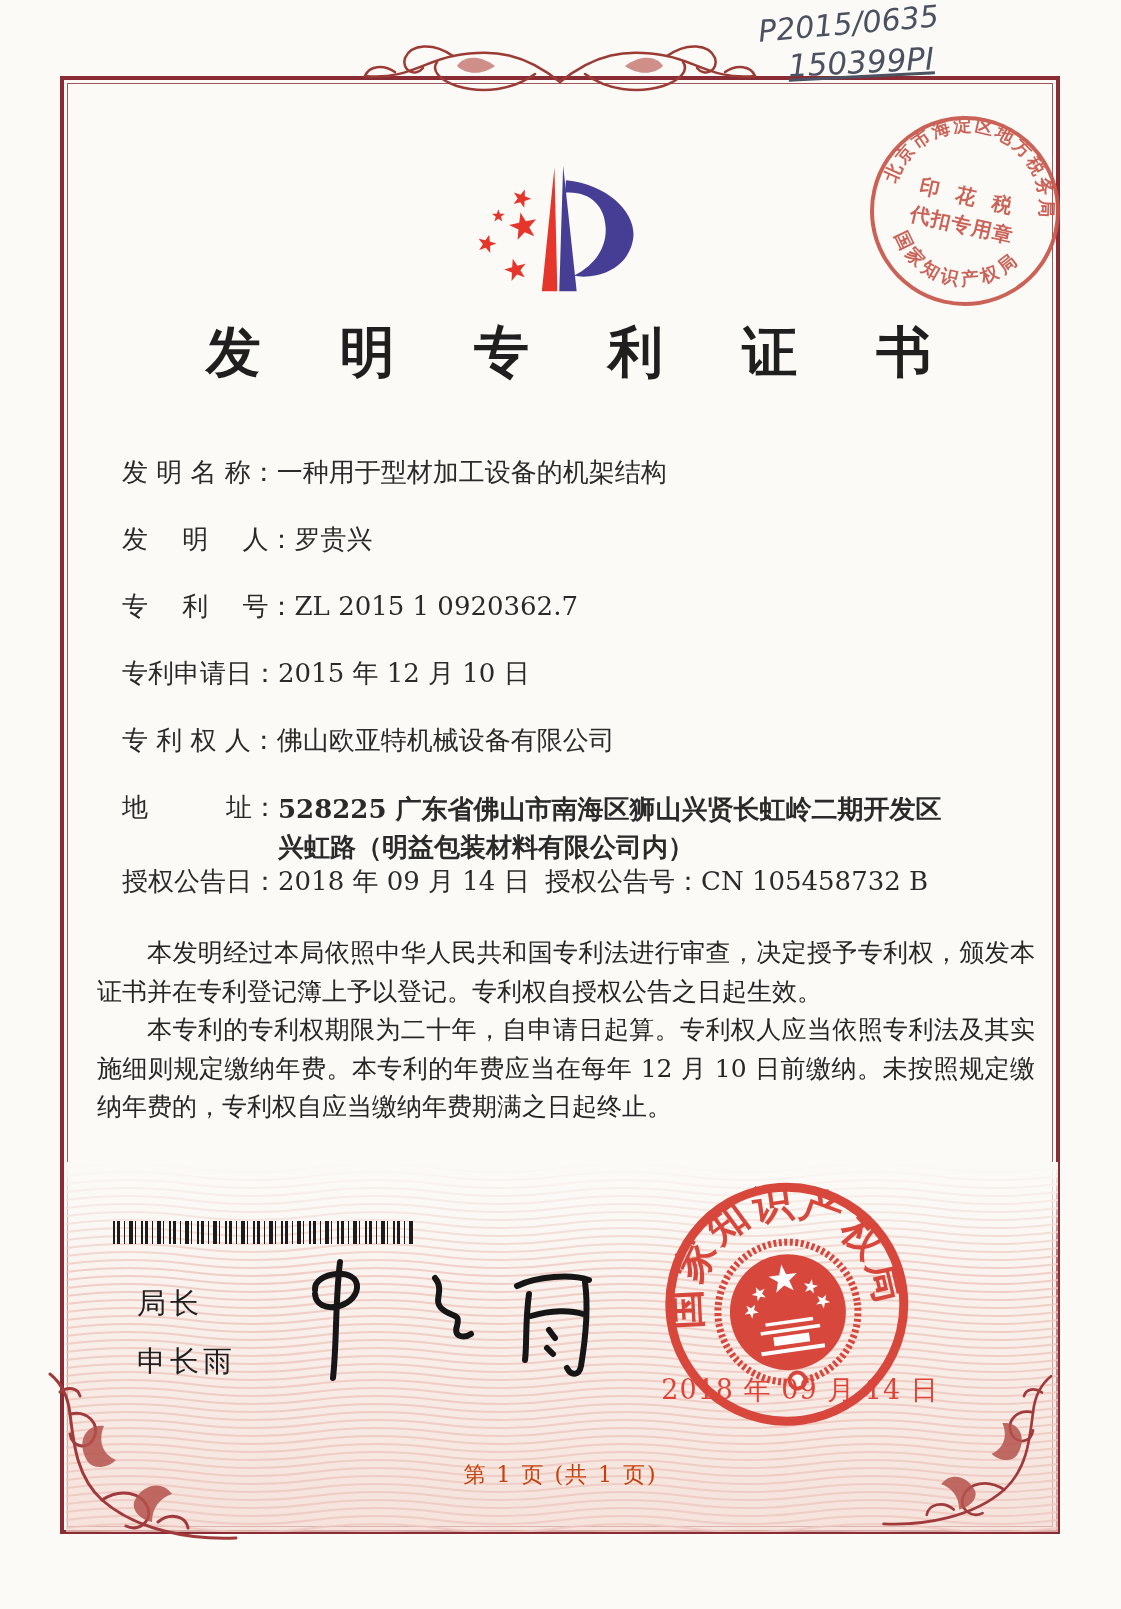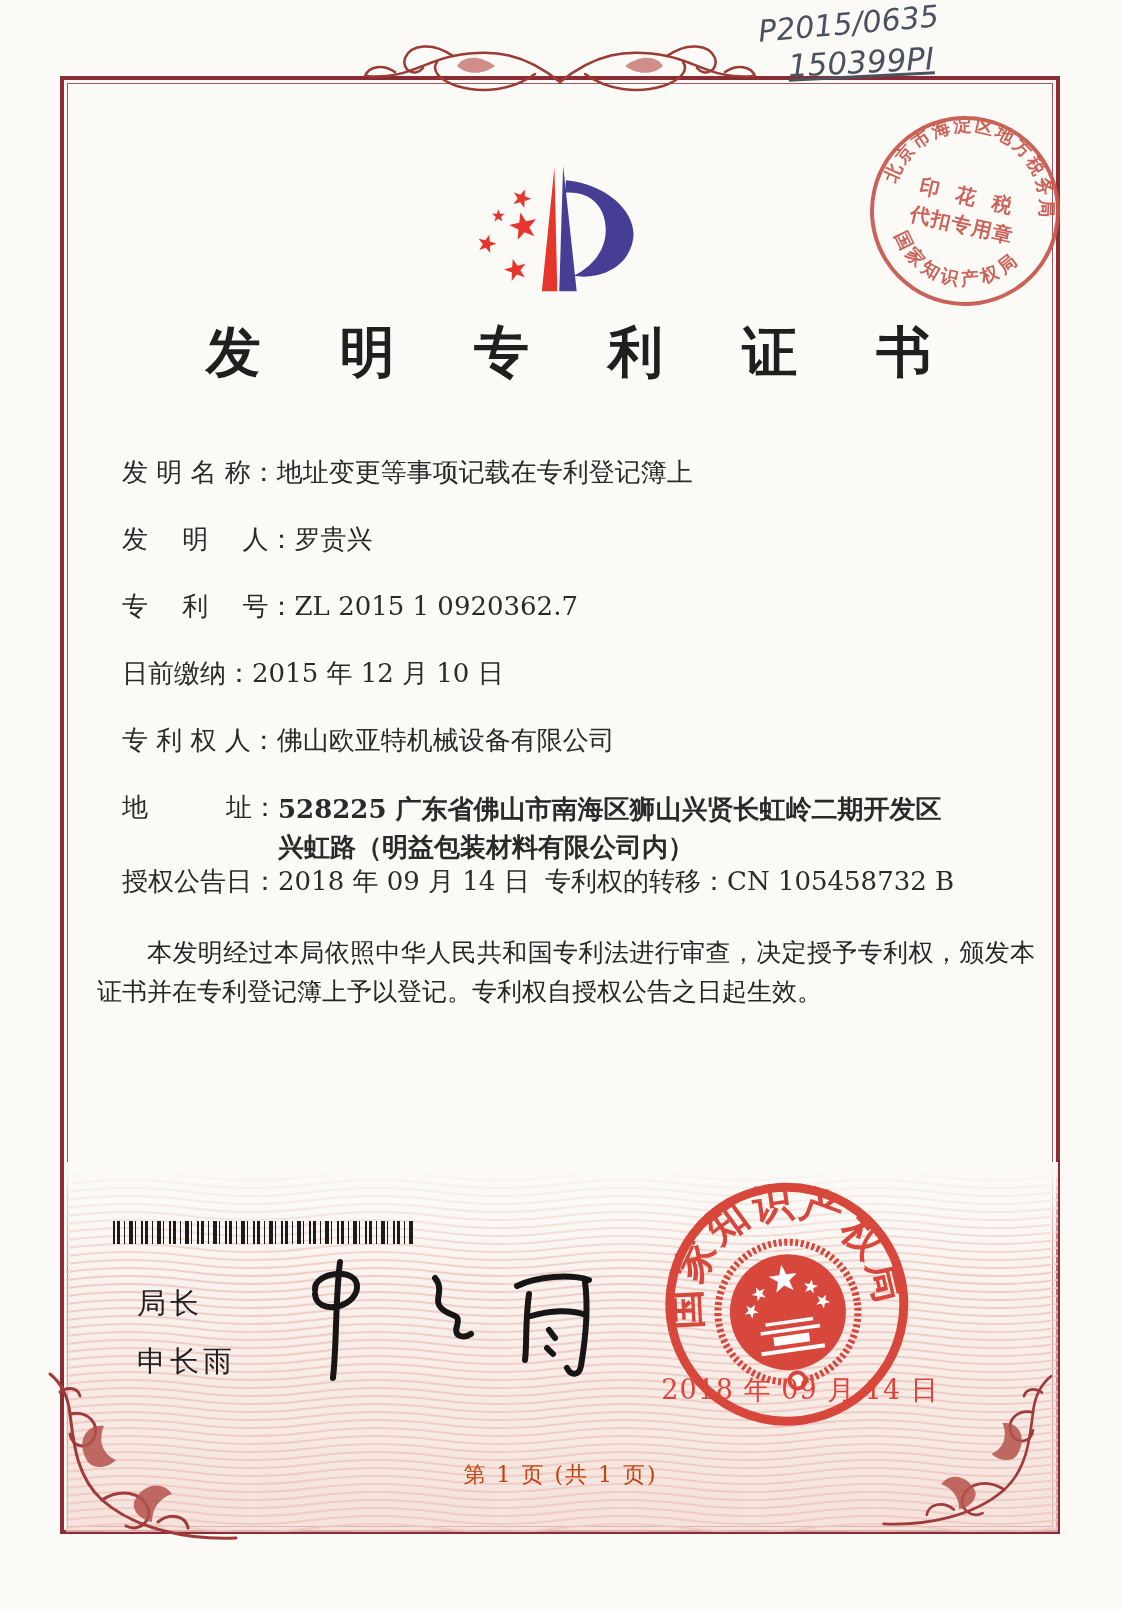--- a/index.html
+++ b/index.html
@@ -185,44 +185,45 @@
       <use href="#star5" transform="translate(97,118) scale(1.2) rotate(-15)"></use>
     </g>
     <path d="M137,12 L124,140 L140,140 Z" fill="#e6352b"></path>
     <path d="M146,10 L142,140 L160,140 Z" fill="#463d95"></path>
     <path d="M149,25 C196,30 224,62 218,88 C212,117 182,128 157,124 C180,112 191,94 190,74 C189,52 174,36 148,38 Z" fill="#463d95"></path>
   </svg>
 
   <div class="title">发 明 专 利 证 书</div>
 
   <div class="field-row" style="top:455px">
-    <span class="flabel">发 明 名 称：</span><span class="fvalue">地址变更等事项记载在专利登记簿上</span>
+    <span class="flabel">发 明 名 称：</span><span class="fvalue">一种用于型材加工设备的机架结构</span>
   </div>
   <div class="field-row" style="top:522px">
     <span class="flabel">发　 明　 人：</span><span class="fvalue">罗贵兴</span>
   </div>
   <div class="field-row" style="top:589px">
     <span class="flabel">专　 利　 号：</span><span class="fvalue">ZL 2015 1 0920362.7</span>
   </div>
   <div class="field-row" style="top:656px">
-    <span class="flabel">日前缴纳：</span><span class="fvalue">2015 年 12 月 10 日</span>
+    <span class="flabel">专利申请日：</span><span class="fvalue">2015 年 12 月 10 日</span>
   </div>
   <div class="field-row" style="top:723px">
     <span class="flabel">专 利 权 人：</span><span class="fvalue">佛山欧亚特机械设备有限公司</span>
   </div>
   <div class="field-row" style="top:790px">
     <span class="flabel">地　　　址：</span><span class="vblock"><div>528225 广东省佛山市南海区狮山兴贤长虹岭二期开发区</div><div>兴虹路（明益包装材料有限公司内）</div></span>
   </div>
   <div class="field-row" style="top:864px">
     <span class="flabel">授权公告日：</span><span class="fvalue">2018 年 09 月 14 日</span>
-    <span class="pair2"><span class="flabel">专利权的转移：</span><span class="fvalue">CN 105458732 B</span></span>
+    <span class="pair2"><span class="flabel">授权公告号：</span><span class="fvalue">CN 105458732 B</span></span>
   </div>
 
   <div class="body-text">
     <p>本发明经过本局依照中华人民共和国专利法进行审查，决定授予专利权，颁发本证书并在专利登记簿上予以登记。专利权自授权公告之日起生效。</p>
+    <p>本专利的专利权期限为二十年，自申请日起算。专利权人应当依照专利法及其实施细则规定缴纳年费。本专利的年费应当在每年 12 月 10 日前缴纳。未按照规定缴纳年费的，专利权自应当缴纳年费期满之日起终止。</p>
   </div>
 
   <div class="barcode"></div>
 
   <div class="signoff">
     <div>局长</div>
     <div>申长雨</div>
   </div>
 
   <svg class="signature" width="330" height="140" viewBox="0 0 330 140">

